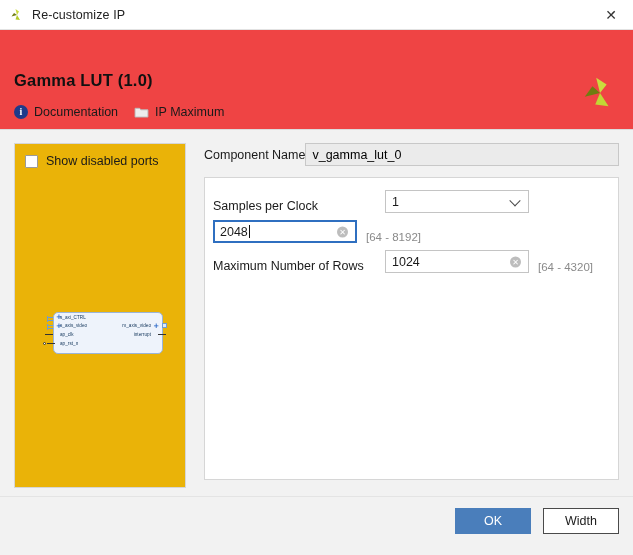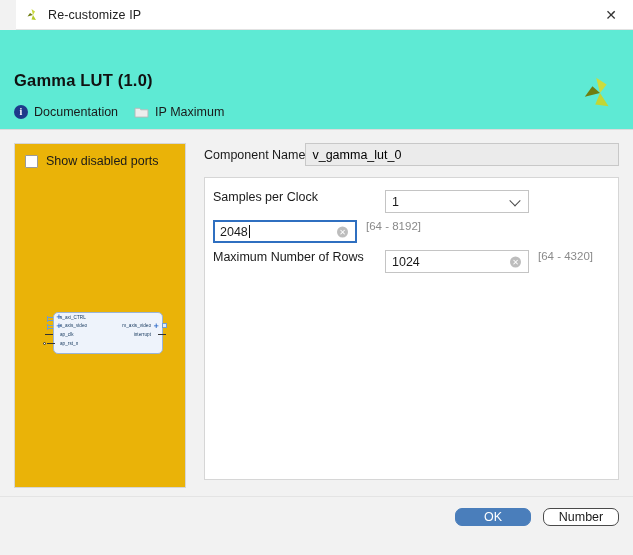--- a/index.html
+++ b/index.html
@@ -19,21 +19,20 @@
 
   
   .titlebar {
     height: 30px;
     background: #ffffff;
     border-bottom: 1px solid #e2e2e2;
     display: flex;
     align-items: center;
     padding: 0 0 0 9px;
     box-sizing: border-box;
-    margin-left: 16px;
   }
   .titlebar-icon {
     width: 16px;
     height: 16px;
     margin-right: 7px;
     flex: 0 0 auto;
     position: relative;
   }
   .titlebar-title {
     font-size: 12.5px;
@@ -48,21 +47,21 @@
     align-items: center;
     justify-content: center;
     font-size: 14px;
     color: #333;
     cursor: pointer;
     font-family: "DejaVu Sans", sans-serif;
   }
 
   
   .header {
-    background: #5eead4;
+    background: #ef4444;
     height: 100px;
     position: relative;
     border-bottom: 1px solid #dcdcdc;
     box-sizing: border-box;
   }
   .header-title {
     position: absolute;
     left: 14px;
     top: 50px;
     transform: translateY(-50%);
@@ -252,21 +251,21 @@
 
   .group-box {
     background: #ffffff;
     border: 1px solid #d6d6d6;
     box-sizing: border-box;
     height: 303px;
     padding: 12px 14px 0 8px;
   }
   .field-row {
     display: flex;
-    align-items: flex-start;
+    align-items: flex-end;
     height: 23px;
     margin-bottom: 7px;
   }
   .field-label {
     font-size: 12.5px;
     color: #1a1a1a;
     width: 172px;
     flex: 0 0 auto;
     white-space: nowrap;
   }
@@ -352,28 +351,27 @@
   }
   .btn-row {
     position: absolute;
     right: 14px;
     top: 11px;
     display: flex;
     gap: 12px;
   }
   .btn {
     width: 76px;
-    height: 18px;
+    height: 26px;
     font-size: 12.5px;
     display: flex;
     align-items: center;
     justify-content: center;
     box-sizing: border-box;
     cursor: pointer;
-    border-radius: 7px;
   }
   .btn-primary {
     background: #4a7ebb;
     color: #ffffff;
     border: 1px solid #4a7ebb;
   }
   .btn-secondary {
     background: #ffffff;
     color: #1a1a1a;
     border: 1px solid #4a4a4a;
@@ -489,17 +487,17 @@
         </span>
         <span class="range-hint">[64 - 4320]</span>
       </div>
 
     </div>
   </div>
 
   <div class="footer">
     <div class="btn-row">
       <div class="btn btn-primary">OK</div>
-      <div class="btn btn-secondary">Number</div>
+      <div class="btn btn-secondary">Width</div>
     </div>
   </div>
 
 </div>
 
 </body></html>

